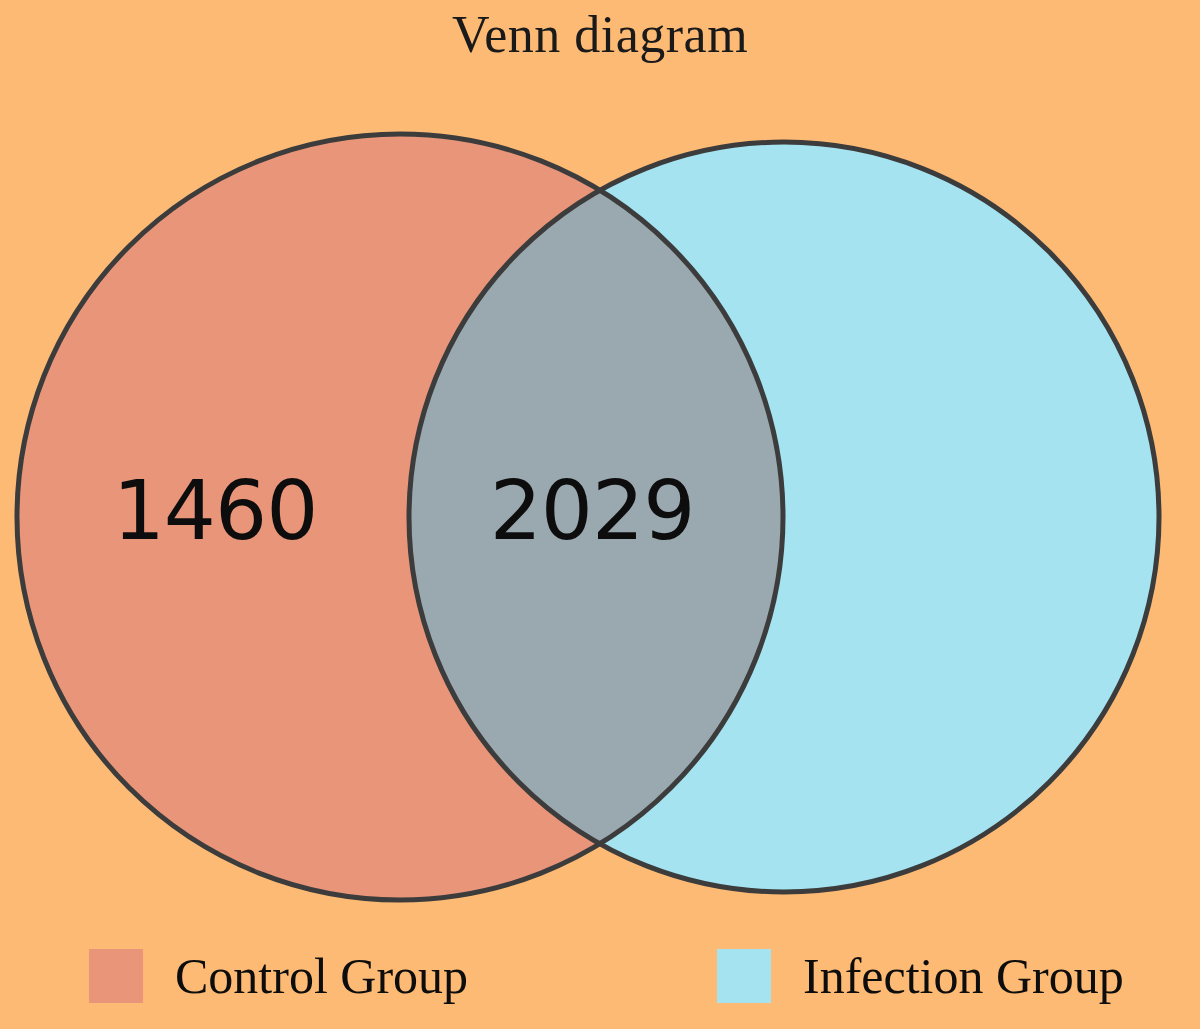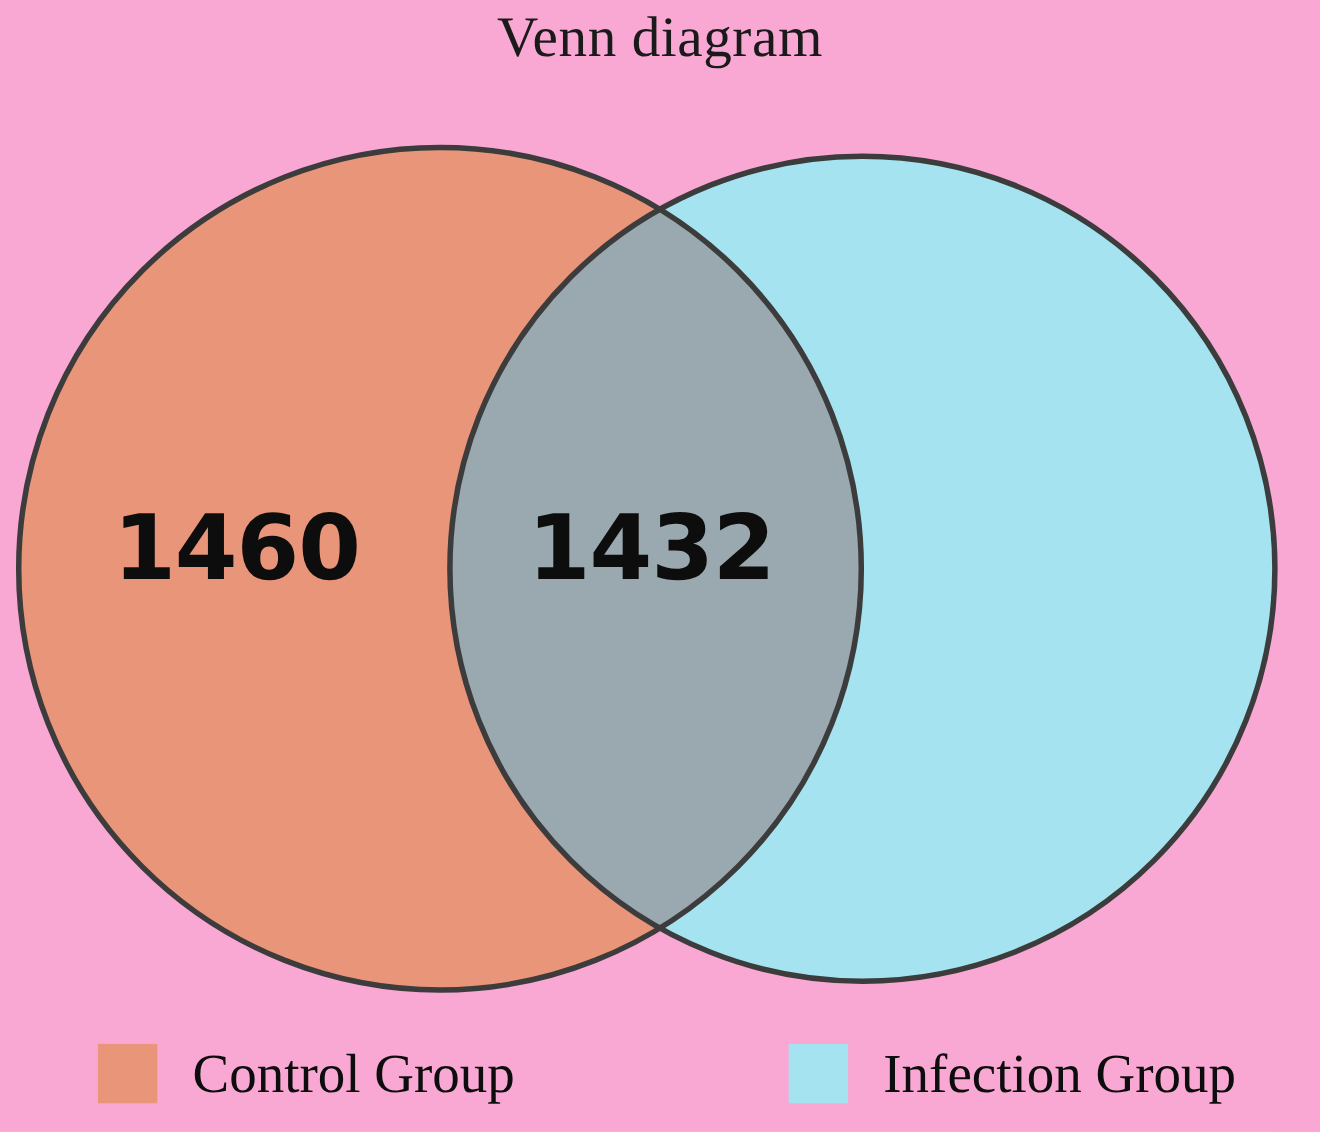--- a/index.html
+++ b/index.html
@@ -42,26 +42,27 @@
     left: 0;
     top: 0;
     width: 1200px;
     height: 1029px;
   }
   
   .region-count {
     position: absolute;
     font-family: "DejaVu Sans", "Liberation Sans", sans-serif;
     font-size: 82px;
-    font-weight: 700;
+    font-weight: 400;
     color: #0d0d0d;
     line-height: 82px;
     text-align: center;
     white-space: nowrap;
     letter-spacing: -1px;
+    margin-top: 12px;
   }
   #count-left   { left:  95px; top: 458px; width: 240px; }
   #count-center { left: 472px; top: 458px; width: 240px; }
   #count-right  { left: 866px; top: 458px; width: 240px; }
   
   #legend {
     position: absolute;
     left: 0;
     top: 938px;
     width: 968px;
@@ -86,21 +87,21 @@
     font-family: "Liberation Serif", "DejaVu Serif", serif;
     font-size: 50px;
     line-height: 54px;
     color: #0d0d0d;
     white-space: nowrap;
   }
 </style>
 </head>
 <body>
 
-<div id="figure" style="background: #f9a8d4;">
+<div id="figure" style="background: #fdba74;">
 
   <div id="chart-title">Venn diagram</div>
 
   <svg id="venn-canvas" viewBox="0 0 1200 1029" xmlns="http://www.w3.org/2000/svg">
 
     <defs>
 
       <clipPath id="clip-left-circle">
         <circle cx="400" cy="517" r="383"></circle>
       </clipPath>
@@ -113,21 +114,21 @@
     <g clip-path="url(#clip-left-circle)">
       <circle cx="784" cy="517" r="375" fill="#9aa8af"></circle>
     </g>
 
     <circle cx="400" cy="517" r="383" fill="none" stroke="#3c3c3c" stroke-width="5"></circle>
     <circle cx="784" cy="517" r="375" fill="none" stroke="#3c3c3c" stroke-width="5"></circle>
   </svg>
 
   <div class="region-count" id="count-left">1460</div>
 
-  <div class="region-count" id="count-center">1432</div>
+  <div class="region-count" id="count-center">2029</div>
 
 
   <div id="legend">
 
     <div class="legend-item" id="legend-item-control">
       <span class="legend-swatch" style="background:#e99579;"></span>
       <span class="legend-label">Control Group</span>
     </div>
 
     <div class="legend-item" id="legend-item-infection">

